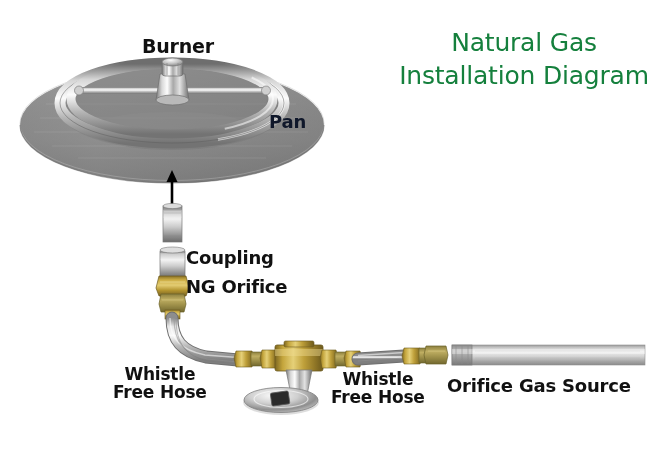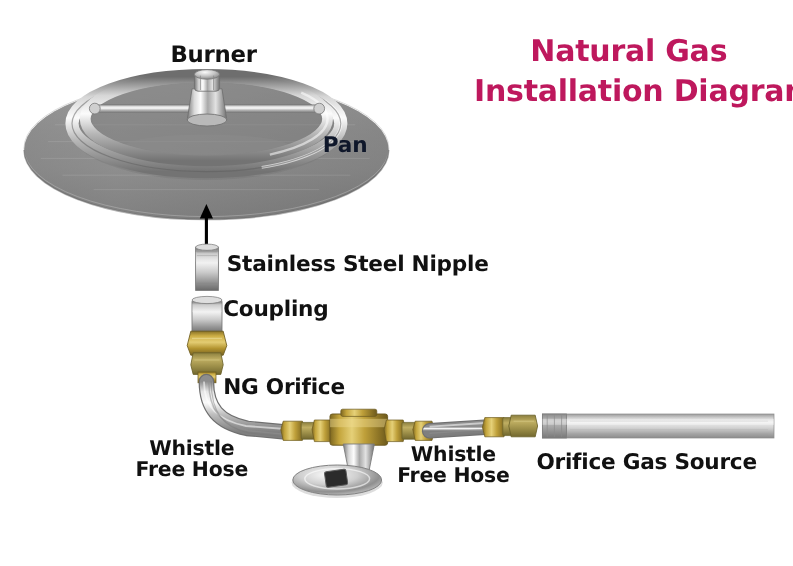--- a/index.html
+++ b/index.html
@@ -28,32 +28,32 @@
     white-space: pre;
     line-height: 1.08;
     letter-spacing: -0.2px;
   }
   #title-block {
     position: absolute;
     left: 395px;
     top: 26px;
     width: 258px;
     text-align: center;
-    color: #be185d;
-    font-weight: bold;
+    color: #15803d;
+    font-weight: normal;
     font-size: 25px;
     line-height: 1.32;
     white-space: pre;
     letter-spacing: -0.2px;
   }
   #label-burner   { left: 142px; top: 36px;  font-size: 19px; }
   #label-pan      { left: 269px; top: 112px; font-size: 18px; color: #0f172a; }
   #label-nipple   { left: 189px; top: 211px; font-size: 18px; }
   #label-coupling { left: 186px; top: 248px; font-size: 18px; }
-  #label-orifice  { left: 186px; top: 277px; font-size: 18px; margin-top: 36px; }
+  #label-orifice  { left: 186px; top: 277px; font-size: 18px; }
   #label-hose-left{ left: 113px; top: 365px; font-size: 17px; text-align: center; }
   #label-hose-right{left: 331px; top: 370px; font-size: 17px; text-align: center; }
   #label-keyvalve { left: 224px; top: 423px; font-size: 18px; }
   #label-source   { left: 447px; top: 376px; font-size: 18px; }
   svg.art { position: absolute; left: 0; top: 0; }
 </style>
 </head>
 <body>
 
 <div id="diagram-root">
@@ -290,21 +290,20 @@
       <line x1="468" y1="346" x2="468" y2="364" stroke="#8b8b8b" stroke-width="0.8" opacity="0.7"></line>
     </g>
   </svg>
 
   <div id="title-block"><span>Natural Gas</span><br><span>Installation Diagram</span></div>
 
   <div class="label" id="label-burner">Burner</div>
 
   <div class="label" id="label-pan">Pan</div>
 
-  <div class="label" id="label-nipple">Stainless Steel Nipple</div>
 
   <div class="label" id="label-coupling">Coupling</div>
 
   <div class="label" id="label-orifice">NG Orifice</div>
 
   <div class="label" id="label-hose-left"><span>Whistle</span><br><span>Free Hose</span></div>
 
   <div class="label" id="label-hose-right"><span>Whistle</span><br><span>Free Hose</span></div>
 
 

